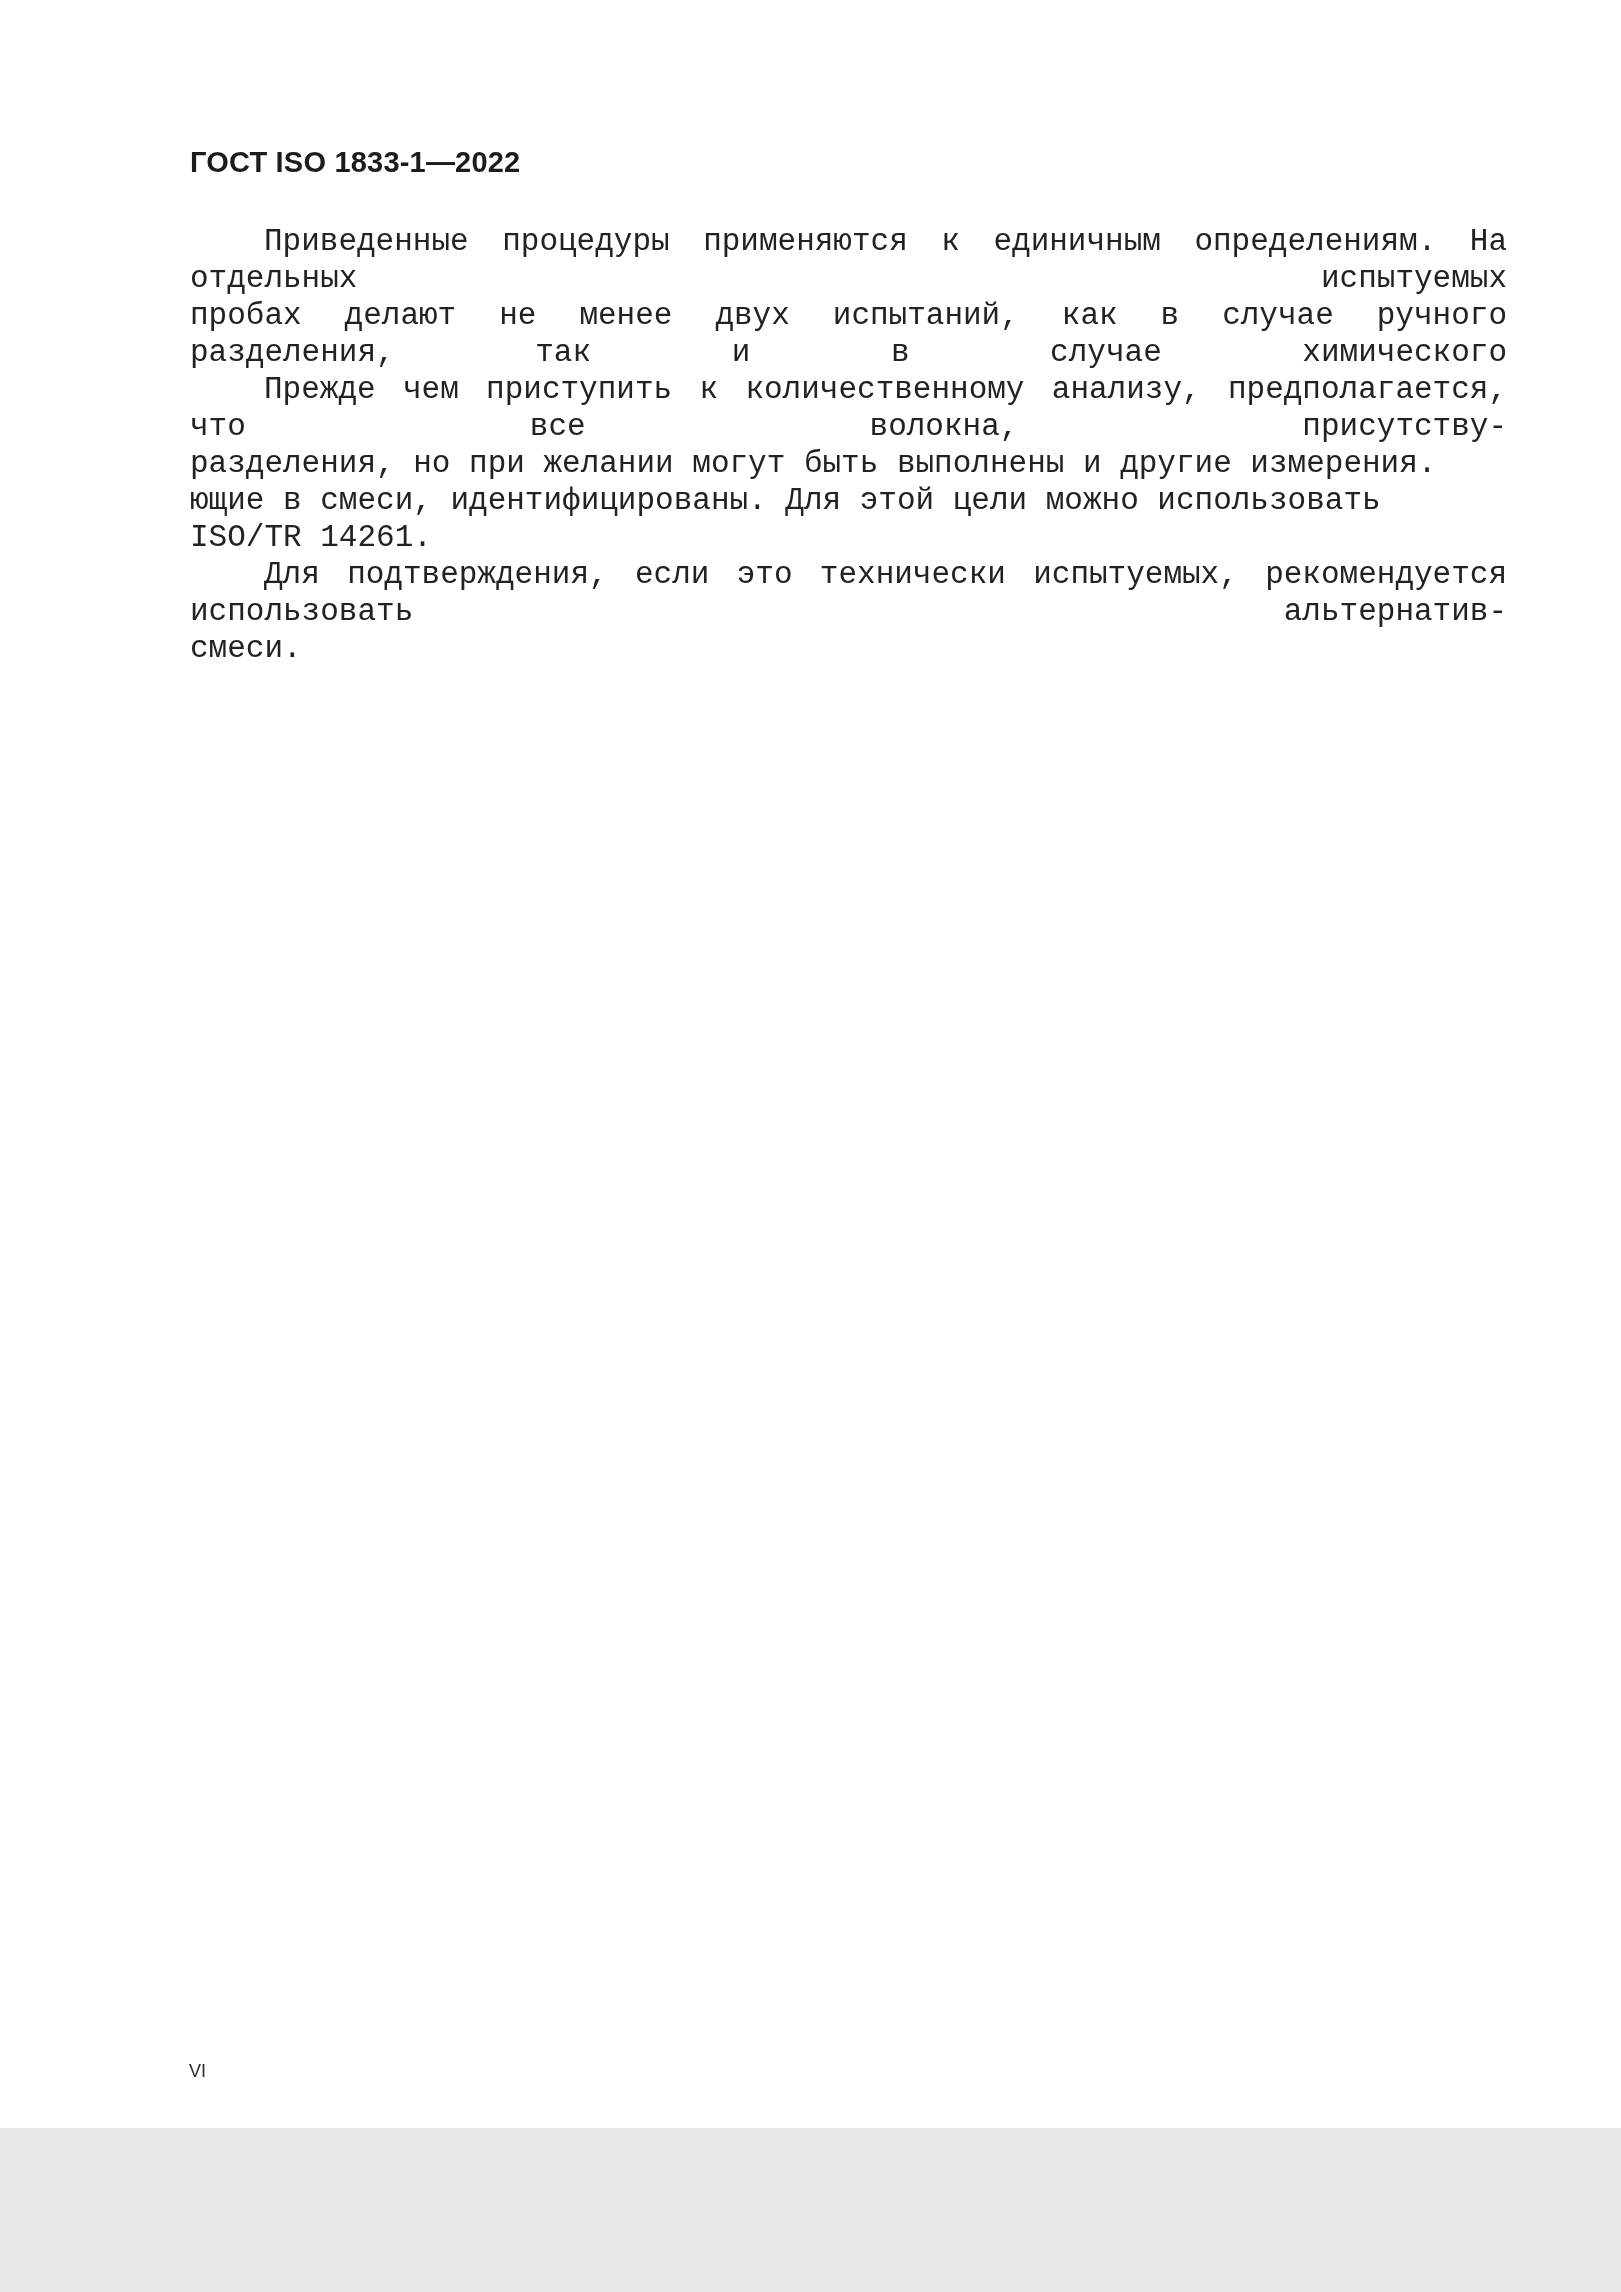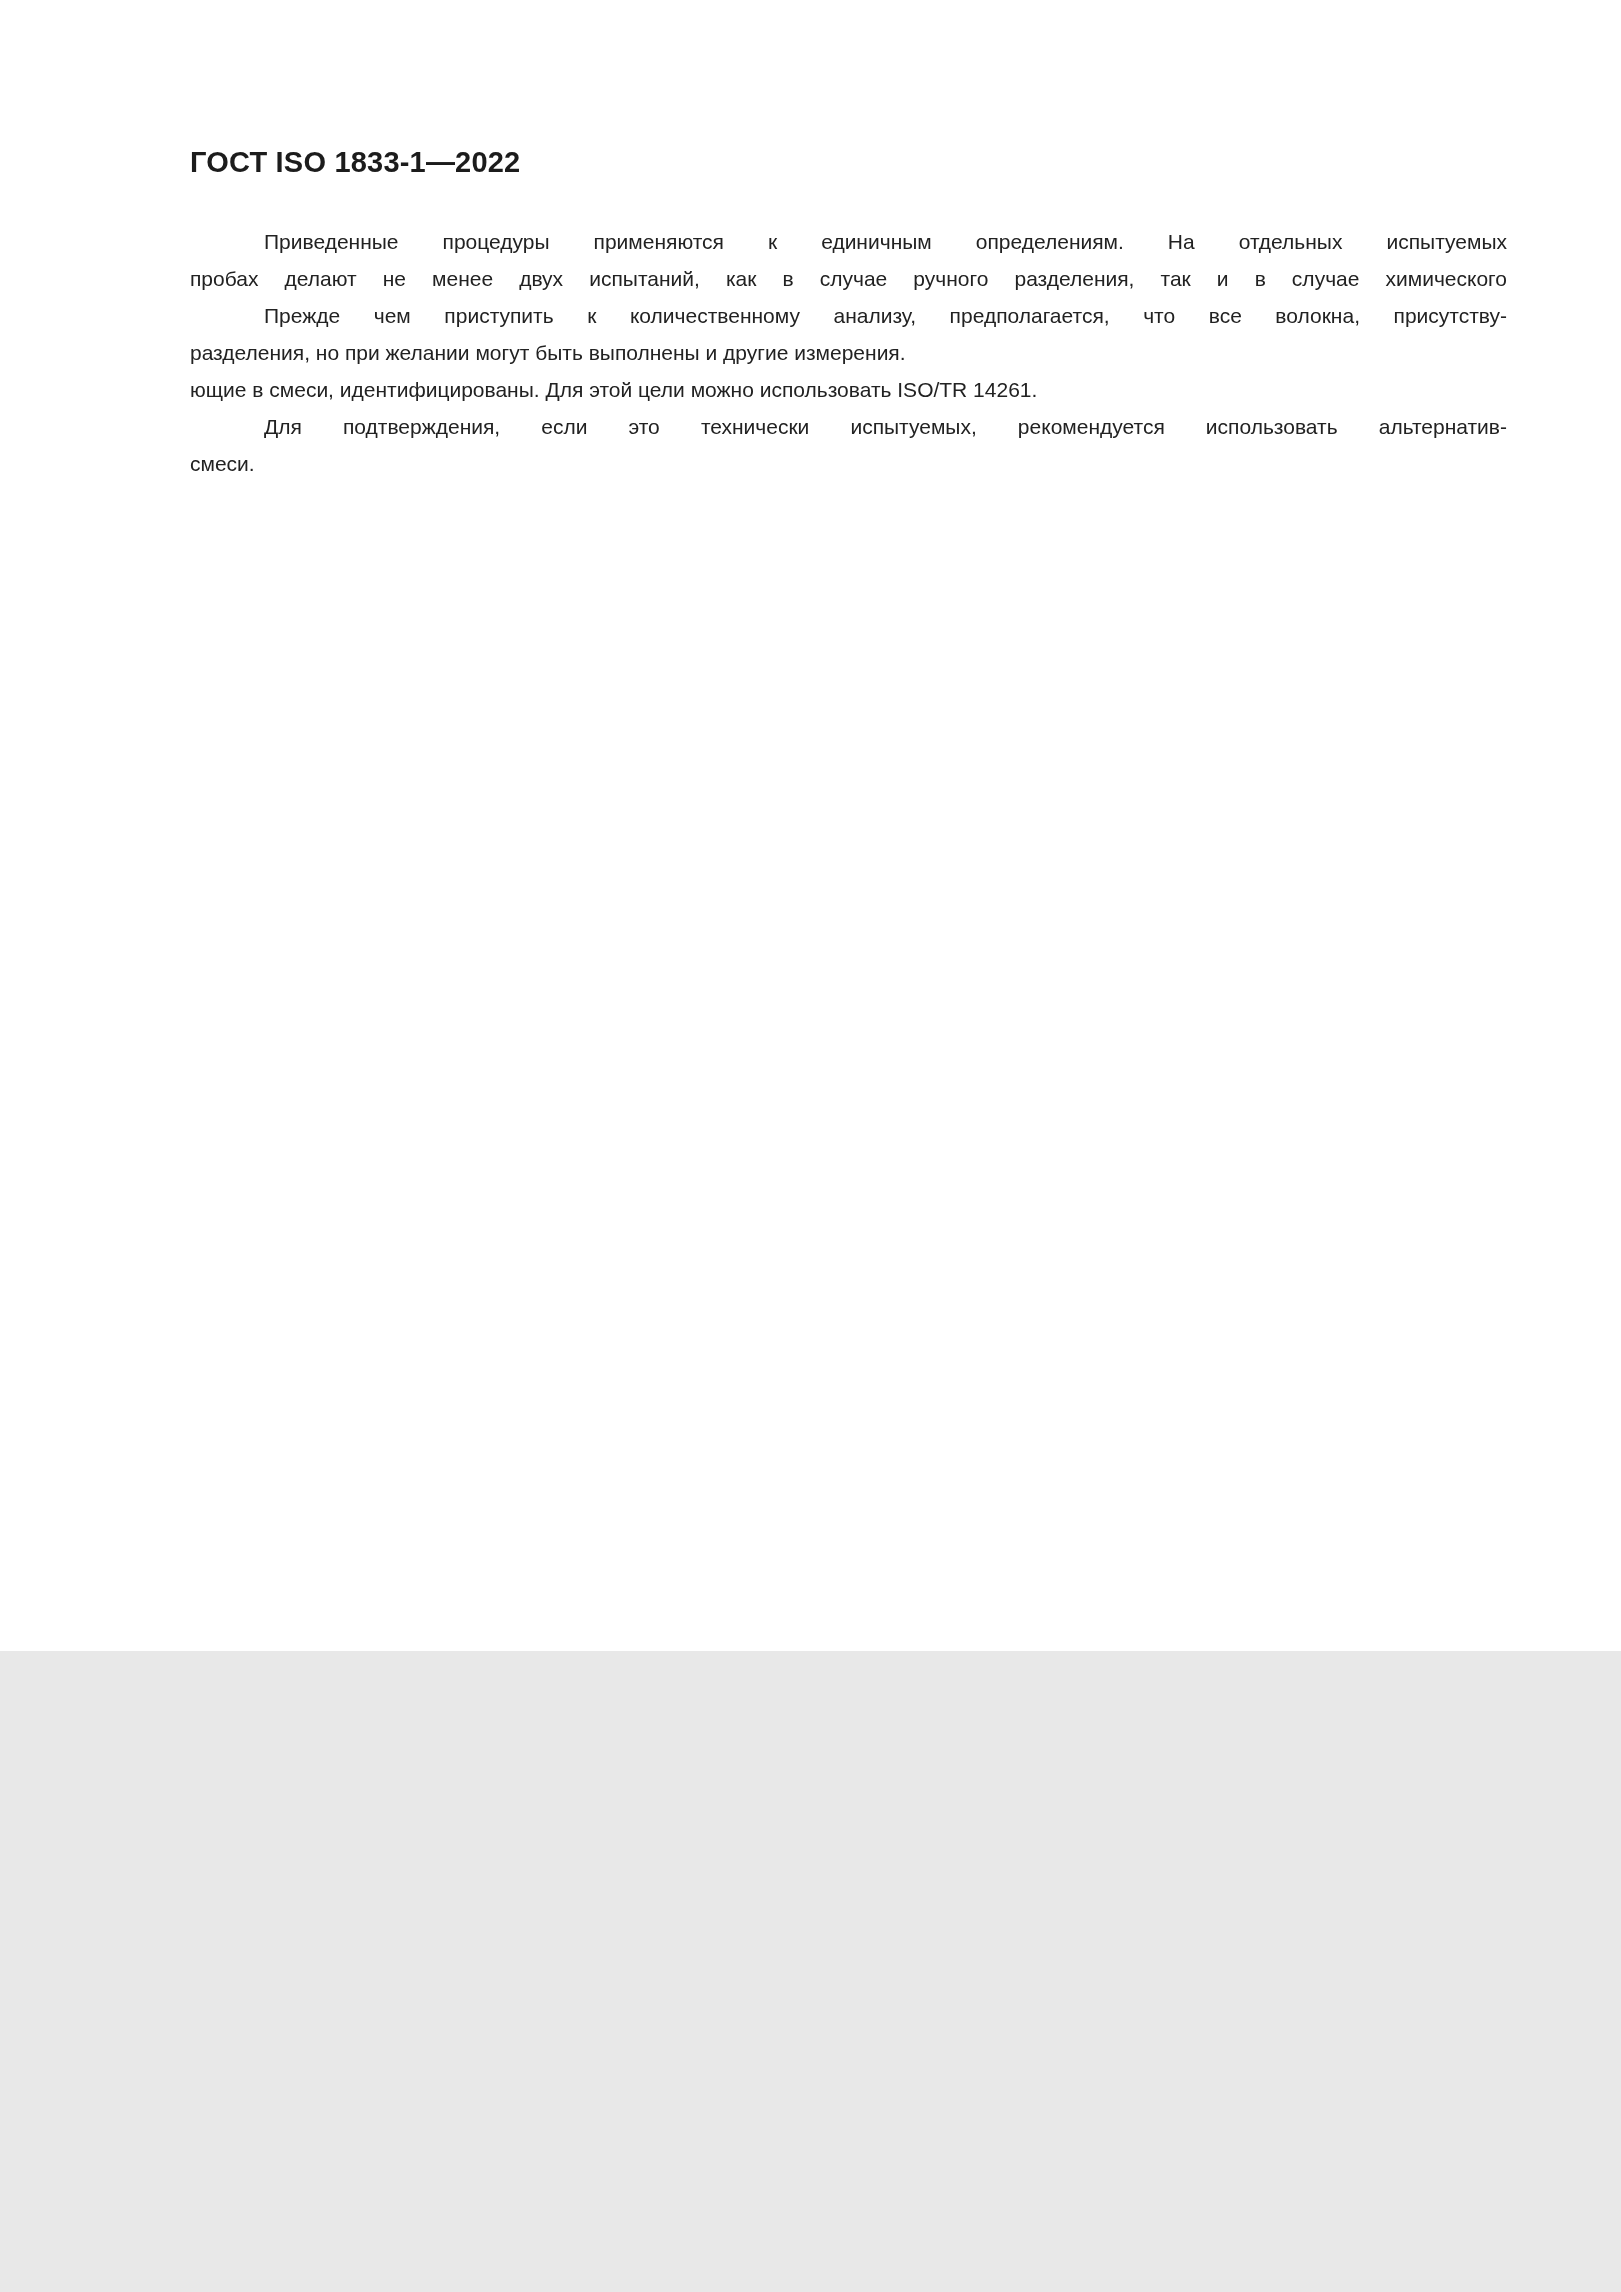--- a/index.html
+++ b/index.html
@@ -3,44 +3,45 @@
 <meta charset="utf-8">
 <style>
   html, body {
     margin: 0;
     padding: 0;
     background: #e8e8e8;
   }
   .page {
     position: relative;
     width: 1621px;
-    height: 1651px;
+    height: 2128px;
     background: #ffffff;
     font-family: "Liberation Sans", sans-serif;
     color: #1f1f1f;
     overflow: hidden;
   }
   .doc-header {
     position: absolute;
     left: 190px;
     top: 146px;
     font-size: 29px;
     font-weight: bold;
     letter-spacing: 0.2px;
     color: #1c1c1c;
     white-space: nowrap;
   }
   .text-block {
     position: absolute;
     left: 190px;
     top: 223px;
     width: 1317px;
-    font-size: 21px;
+    font-size: 31px;
     line-height: 37px;
     color: #222222;
+    font-family: Liberation Mono, monospace;
   }
   .text-line {
     width: 100%;
   }
   .jl {
     text-align: justify;
     text-align-last: justify;
   }
   .ll {
     text-align: left;

